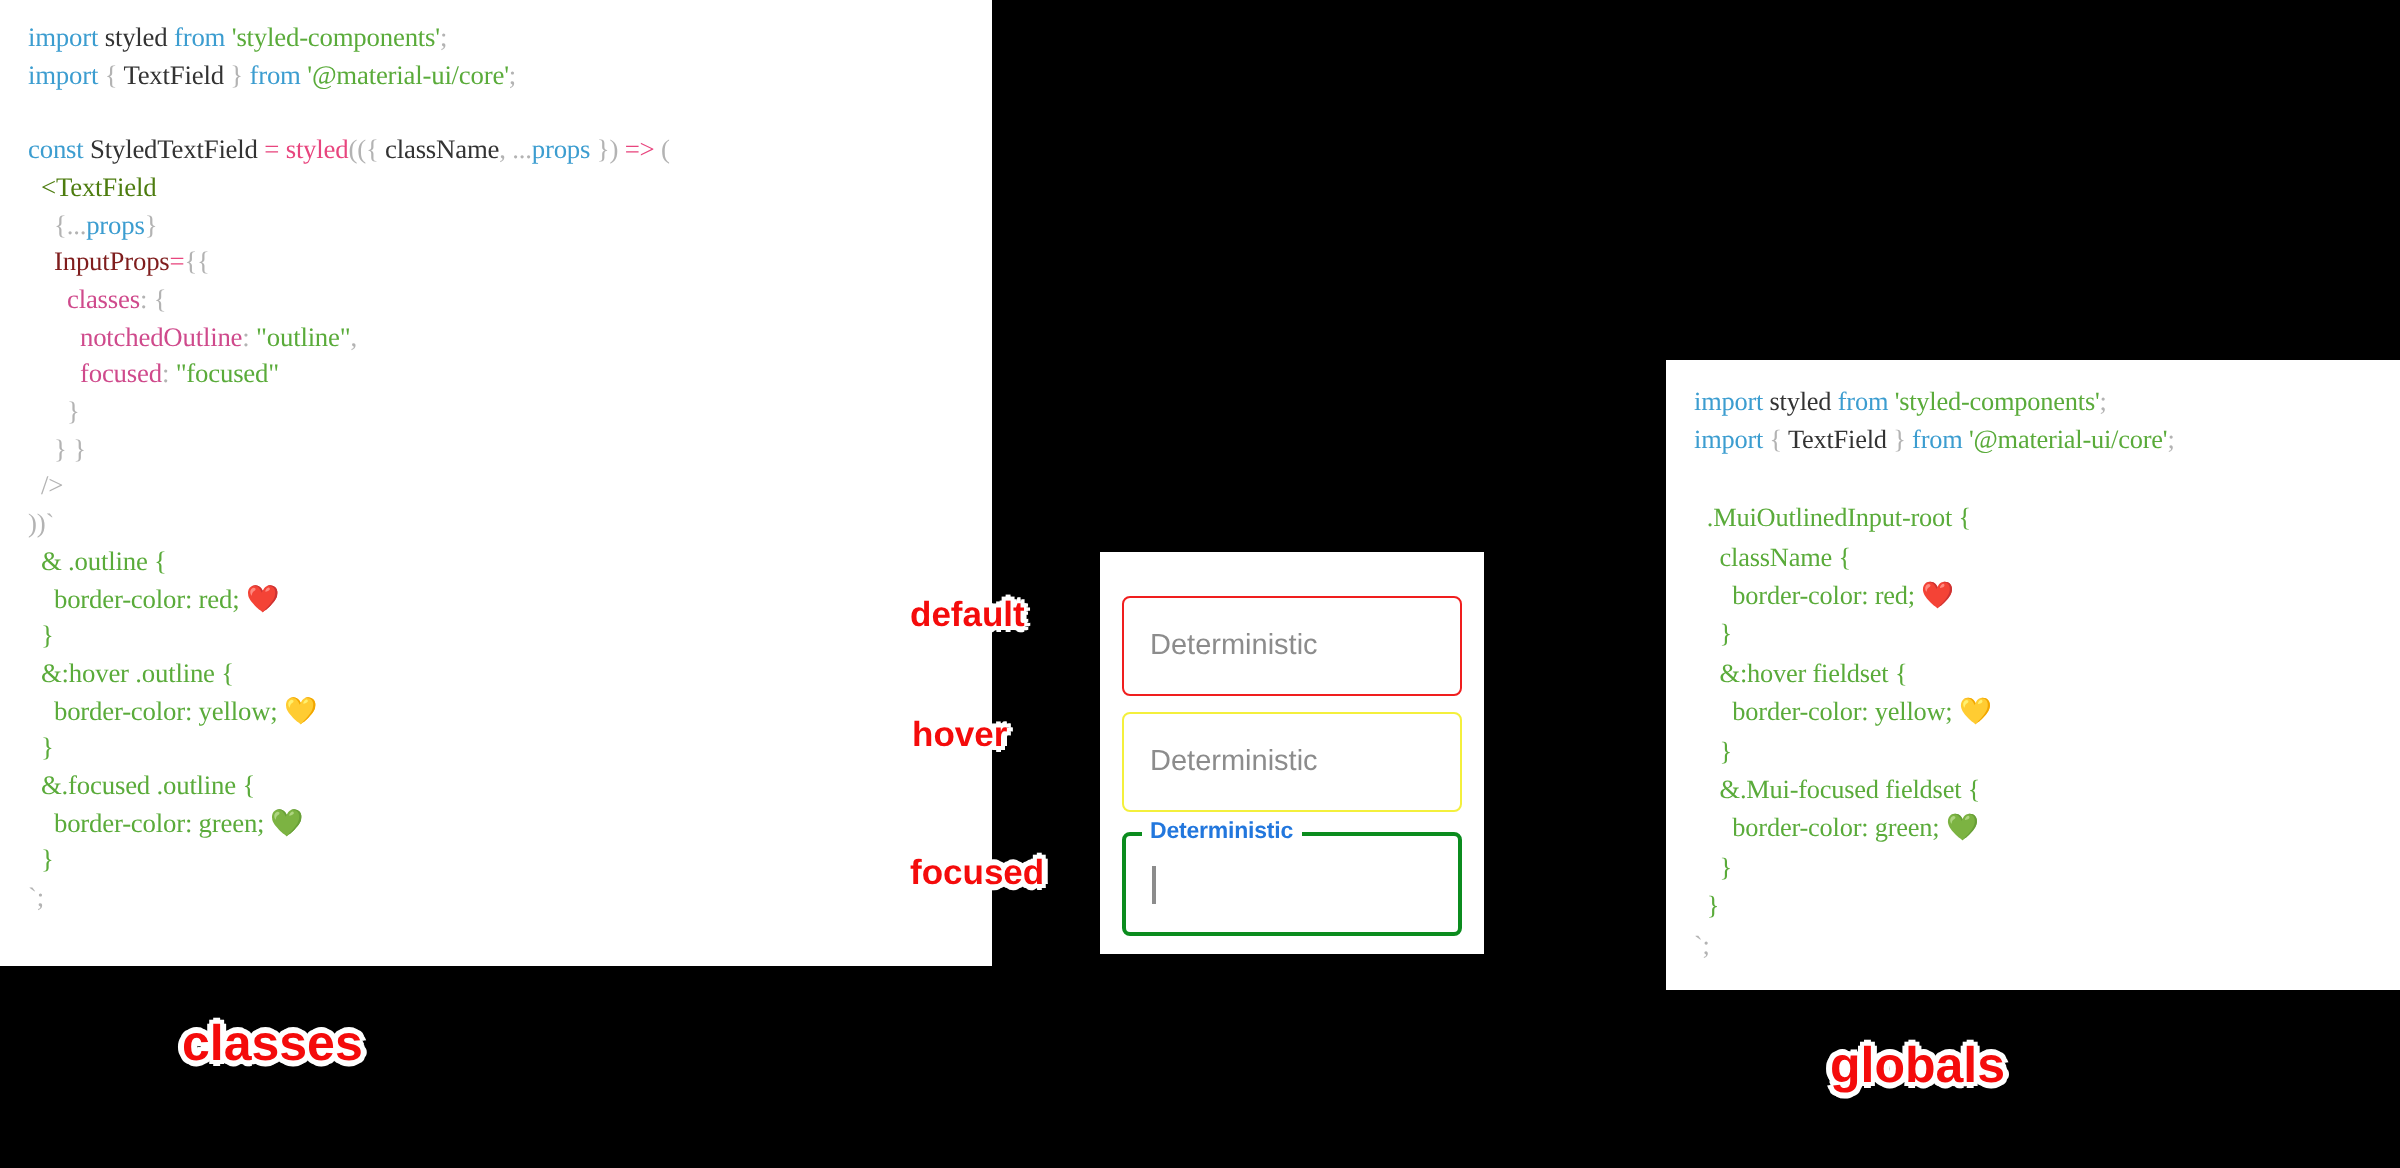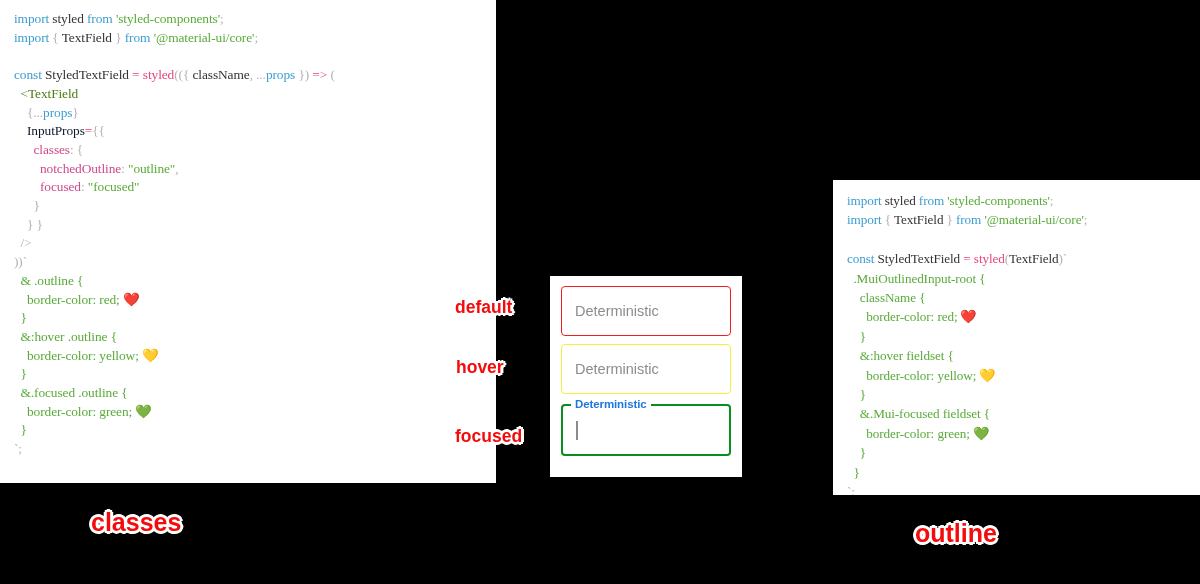--- a/index.html
+++ b/index.html
@@ -51,35 +51,35 @@
   }
 
   
   .t-kw    { color: #3c9dd0; }        
   .t-id    { color: #333333; }        
   .t-str   { color: #5aab3a; }        
   .t-punct { color: #b3b3b3; }        
   .t-op    { color: #e8457e; }        
   .t-fn    { color: #e8457e; }        
   .t-tag   { color: #4d7c0f; }        
-  .t-prop  { color: #0f172a; }        
+  .t-prop  { color: #7f1d1d; }        
   .t-key   { color: #cf4a8c; }        
   .t-val   { color: #cf4a8c; }        
   .t-css   { color: #5aab3a; }
 
   
   #panel-demo {
     position: absolute;
     left: 550px;
     top: 276px;
     width: 192px;
     height: 201px;
     background: #ffffff;
     box-sizing: border-box;
-    padding: 10px 11px;
+    padding: 22px 11px;
     text-align: center;
   }
   .tf {
     position: relative;
     box-sizing: border-box;
     height: 50px;
     border-radius: 4px;
     background: #ffffff;
     display: flex;
     align-items: center;
@@ -187,33 +187,32 @@
     <span class="notch" style="color: rgb(34, 119, 221);">Deterministic</span>
     <span class="caret"></span>
   </div>
 
 </div>
 
 <div class="code-panel" id="panel-globals">
     <div class="code-line"><span class="t-kw">import </span><span class="t-id">styled</span><span class="t-kw"> from </span><span class="t-str">'styled-components'</span><span class="t-punct">;</span></div>
     <div class="code-line"><span class="t-kw">import </span><span class="t-punct">{</span><span class="t-id"> TextField </span><span class="t-punct">}</span><span class="t-kw"> from </span><span class="t-str">'@material-ui/core'</span><span class="t-punct">;</span></div>
     <div class="code-line">&nbsp;</div>
-    <div class="code-line"><span class="t-kw">const </span><span class="t-id">StyledTextField</span><span class="t-op"> = </span><span class="t-fn">styled</span><span class="t-punct">(</span><span class="t-id">TextField</span><span class="t-punct">)`</span></div>
     <div class="code-line"><span class="t-css">  .MuiOutlinedInput-root {</span></div>
     <div class="code-line"><span class="t-css">    className {</span></div>
     <div class="code-line"><span class="t-css">      border-color: red; </span><span>❤️</span></div>
     <div class="code-line"><span class="t-css">    }</span></div>
     <div class="code-line"><span class="t-css">    &amp;:hover fieldset {</span></div>
     <div class="code-line"><span class="t-css">      border-color: yellow; </span><span>💛</span></div>
     <div class="code-line"><span class="t-css">    }</span></div>
     <div class="code-line"><span class="t-css">    &amp;.Mui-focused fieldset {</span></div>
     <div class="code-line"><span class="t-css">      border-color: green; </span><span>💚</span></div>
     <div class="code-line"><span class="t-css">    }</span></div>
     <div class="code-line"><span class="t-css">  }</span></div>
     <div class="code-line"><span class="t-punct">`;</span></div>
   </div>
 
 <div class="anno anno-state" id="anno-default">default</div>
 <div class="anno anno-state" id="anno-hover">hover</div>
 <div class="anno anno-state" id="anno-focused">focused</div>
 
 <div class="anno anno-title" id="anno-classes">classes</div>
-<div class="anno anno-title" id="anno-globals">outline</div>
+<div class="anno anno-title" id="anno-globals">globals</div>
 
 </body></html>

